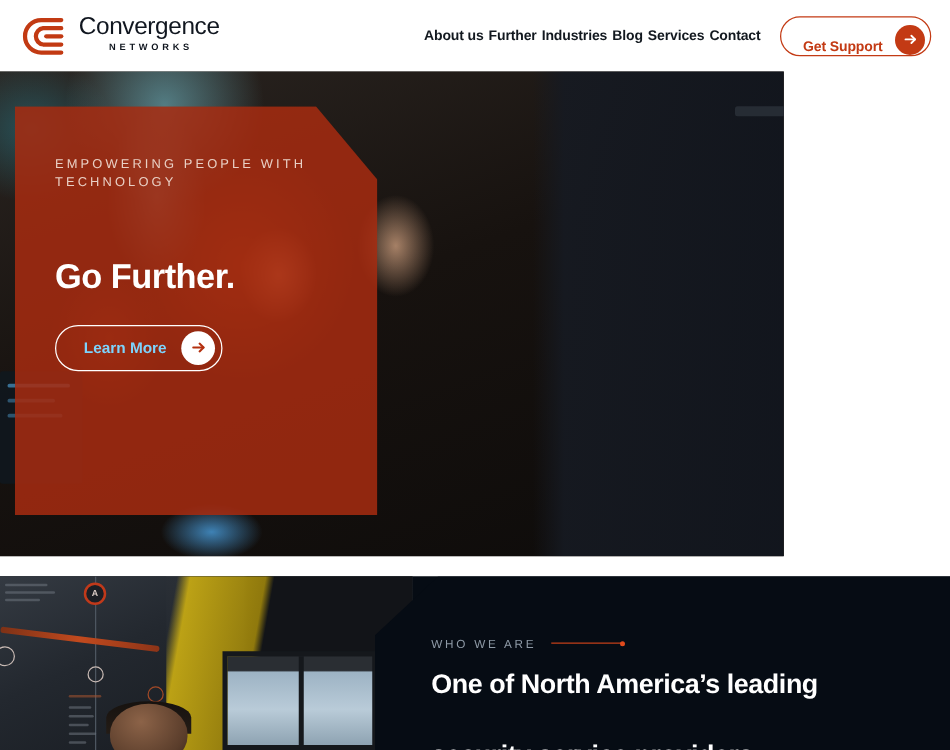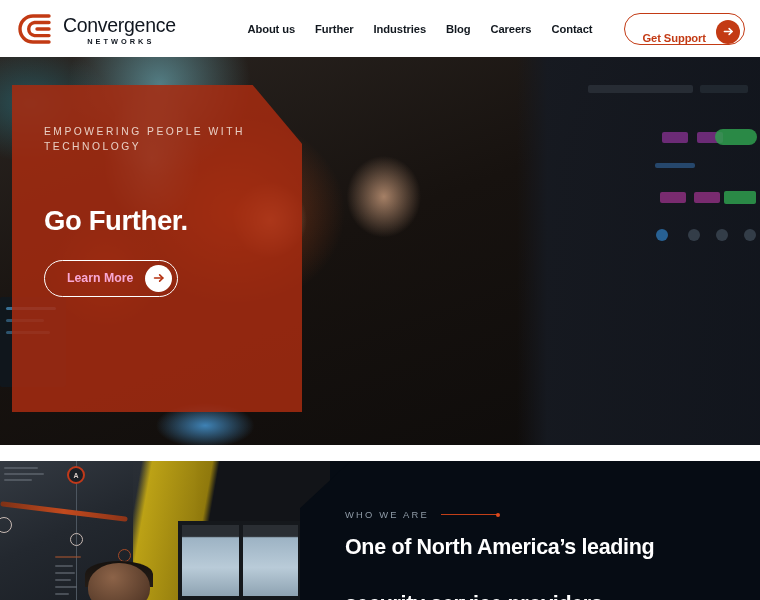--- a/index.html
+++ b/index.html
@@ -26,21 +26,21 @@
     width: 760px;
     height: 57px;
     background: #ffffff;
     display: flex;
     align-items: center;
     z-index: 40;
   }
 
   .brand {
     display: flex;
-    align-items: flex-end;
+    align-items: flex-start;
     margin-left: 18px;
     gap: 9px;
   }
 
   .logo-mark {
     width: 36px;
     height: 34px;
     flex: 0 0 36px;
     display: block;
   }
@@ -65,21 +65,21 @@
     color: #10161f;
     font-weight: 700;
     margin-top: 3px;
     margin-left: 3px;
   }
 
   .nav {
     margin-left: auto;
     display: flex;
     align-items: center;
-    gap: 20px;
+    gap: 4px;
     margin-right: 15px;
   }
 
   .nav-item {
     font-size: 11.2px;
     font-weight: 700;
     color: #12181f;
     letter-spacing: -0.1px;
     white-space: nowrap;
     cursor: pointer;
@@ -114,21 +114,21 @@
     display: flex;
     align-items: center;
     justify-content: center;
     flex: 0 0 24px;
   }
 
   
   .hero {
     position: absolute;
     top: 57px; left: 0;
-    width: 760px;
+    width: 627px;
     height: 388px;
     overflow: hidden;
     background: #15100d;
   }
 
   .hero-photo {
     position: absolute;
     inset: 0;
     background:
       
@@ -200,21 +200,21 @@
     border: 1.6px solid #ffffff;
     border-radius: 999px;
     height: 37px;
     padding: 0 5px 0 22px;
     cursor: pointer;
   }
 
   .hero-btn-label {
     font-size: 12.3px;
     font-weight: 700;
-    color: #f9a8d4;
+    color: #7dd3fc;
     white-space: nowrap;
   }
 
   .arrow-circle-white {
     width: 27px;
     height: 27px;
     border-radius: 50%;
     background: #ffffff;
     display: flex;
     align-items: center;
@@ -387,21 +387,21 @@
         <span class="brand-name">Convergence</span>
         <span class="brand-sub">NETWORKS</span>
       </div>
     </div>
 
     <nav class="nav">
       <span class="nav-item">About us</span>
       <span class="nav-item">Further</span>
       <span class="nav-item">Industries</span>
       <span class="nav-item">Blog</span>
-      <span class="nav-item">Careers</span>
+      <span class="nav-item">Services</span>
       <span class="nav-item">Contact</span>
 
       <div class="cta-pill">
         <span class="cta-pill-label">Get Support</span>
         <span class="arrow-circle">
           <svg width="13" height="13" viewBox="0 0 13 13">
             <path d="M2.4 6.5 H10" stroke="#ffffff" stroke-width="1.5" stroke-linecap="round" fill="none"></path>
             <path d="M7.1 3.6 L10.1 6.5 L7.1 9.4" stroke="#ffffff" stroke-width="1.5" stroke-linecap="round" stroke-linejoin="round" fill="none"></path>
           </svg>
         </span>

